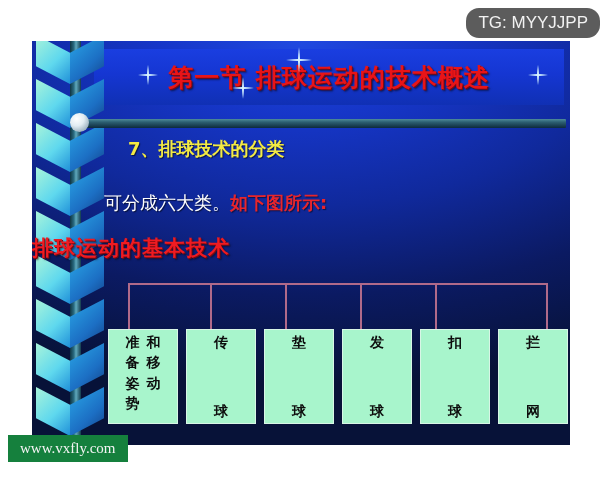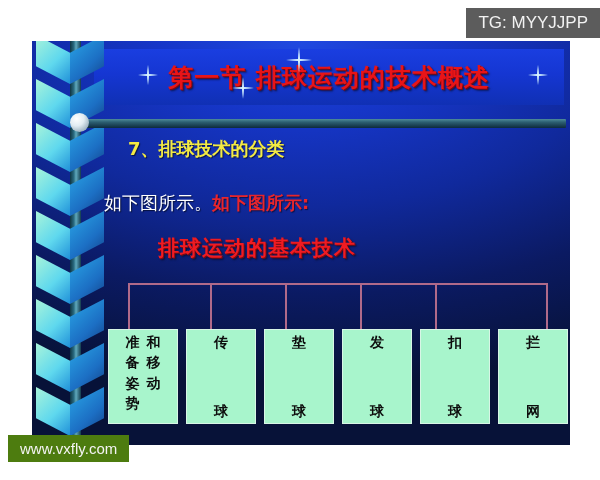--- a/index.html
+++ b/index.html
@@ -75,21 +75,21 @@
     font-family:"DejaVu Sans","Liberation Sans",sans-serif;}
   #heading-3{color:#f3ea43;font-size:18px;font-weight:bold;line-height:1.35;
     text-shadow:1px 1px 1px rgba(0,0,0,.6);padding-left:24px;}
   #para{color:#ffffff;font-size:18px;line-height:1.42;margin-top:3px;
     text-shadow:1px 1px 1px rgba(0,0,0,.6);}
   #para .ind{display:inline-block;width:34px;}
   #para-red{color:#e8252c;font-weight:bold;text-shadow:1px 1px 1px rgba(0,0,0,.5);}
 
   
   #diagram-title{
-    position:absolute;left:0;top:193px;width:450px;text-align:center;z-index:5;
+    position:absolute;left:0;top:193px;width:450px;text-align:left;z-index:5;
     color:#ef1b22;font-size:21px;font-weight:bold;letter-spacing:1px;
     text-shadow:1px 1px 0 #7d0a0e,2px 2px 2px rgba(0,0,0,.5);
   }
   #connectors{position:absolute;left:96px;top:242px;width:420px;height:48px;z-index:4;}
   #conn-h{position:absolute;left:0;top:0;width:100%;height:2px;background:#b06a8a;}
   .conn-v{position:absolute;top:0;width:2px;height:48px;background:#b06a8a;}
   #conn-left-end{position:absolute;left:0;top:0;width:2px;height:48px;background:#b06a8a;}
   #conn-right-end{position:absolute;right:0;top:0;width:2px;height:48px;background:#b06a8a;}
 
   #boxes{position:absolute;left:76px;top:288px;width:460px;height:95px;
@@ -103,25 +103,25 @@
     display:flex;flex-direction:column;justify-content:space-between;
     align-items:center;color:#0d0d0d;font-size:14px;font-weight:bold;
     font-family:"DejaVu Sans","Liberation Sans",sans-serif;line-height:1.1;
   }
   .node.dual{gap:7px;}
   .node.dual .vcol{justify-content:flex-start;gap:5px;}
 
   
   #wm-tg{
     position:absolute;right:0px;top:8px;background:#5c5c5c;color:#f2f2f2;
-    font-size:17px;padding:5px 12px;font-family:"Liberation Sans",sans-serif;z-index:20;
+    font-size:17px;padding:5px 12px;font-family:"Liberation Sans",sans-serif;z-index:20;border-radius:13px;
   }
   #wm-site{
-    position:absolute;left:8px;bottom:18px;background:#4d7c0f;color:#f4f4f4;
-    font-size:15px;padding:5px 12px;font-family:Liberation Sans, sans-serif;z-index:20;
+    position:absolute;left:8px;bottom:18px;background:#15803d;color:#f4f4f4;
+    font-size:15px;padding:5px 12px;font-family:Liberation Serif, serif;z-index:20;
   }
 </style>
 </head>
 <body>
 
 <div id="slide">
 
   <div id="ribbon">
     <div id="ribbon-pole"></div>
     <div class="ribbon-seg" style="top:-6px">
@@ -169,21 +169,21 @@
   <div class="sparkle" style="left:254px;top:6px;width:26px;height:26px"></div>
   <div class="sparkle" style="left:496px;top:24px;width:20px;height:20px"></div>
 
   <div id="divider-bar"></div>
   <div id="divider-ball"></div>
 
   <div id="body-text">
     <div id="heading-3">7、排球技术的分类</div>
     <div id="para">
       <span class="ind"></span><br>
-      <span>如下图所示。</span><span id="para-red">如下图所示:</span>
+      <span>可分成六大类。</span><span id="para-red">如下图所示:</span>
     </div>
   </div>
 
   <div id="diagram-title">排球运动的基本技术</div>
 
   <div id="connectors">
     <div id="conn-h"></div>
     <div id="conn-left-end"></div>
     <div class="conn-v" style="left:82px"></div>
     <div class="conn-v" style="left:157px"></div>

